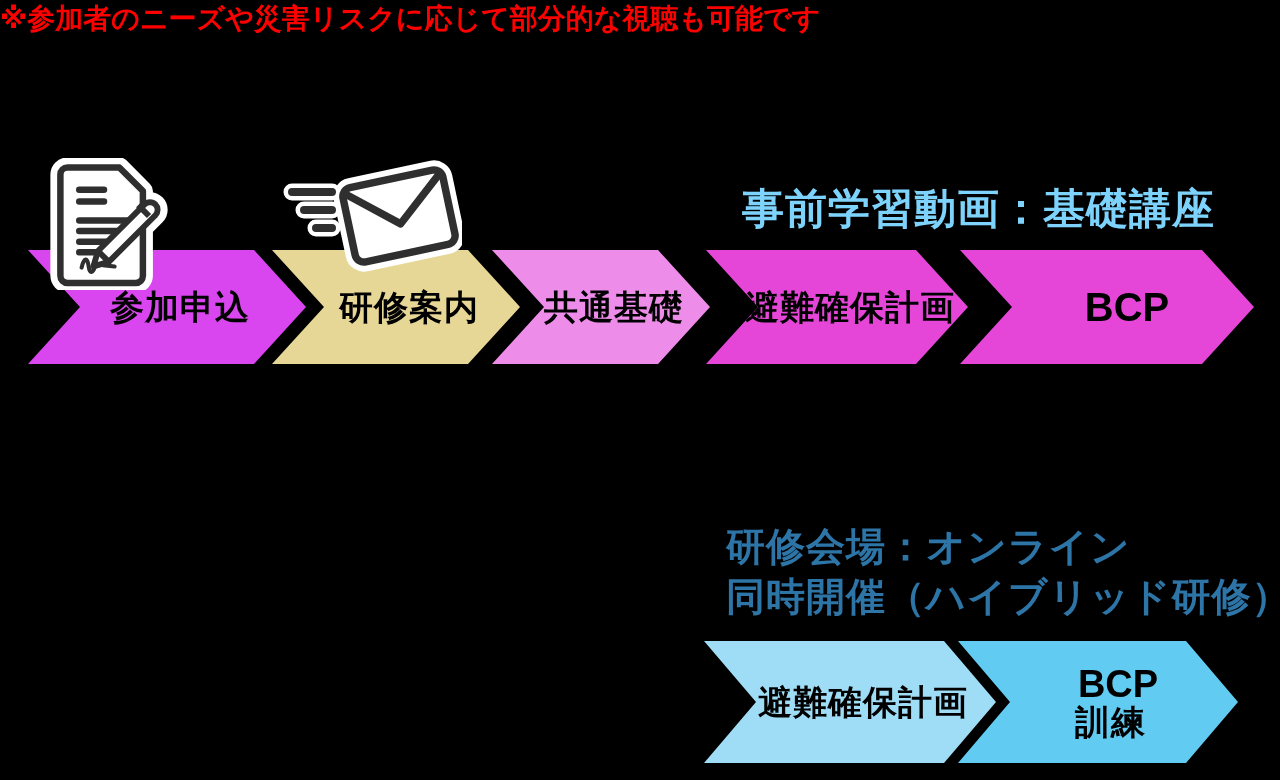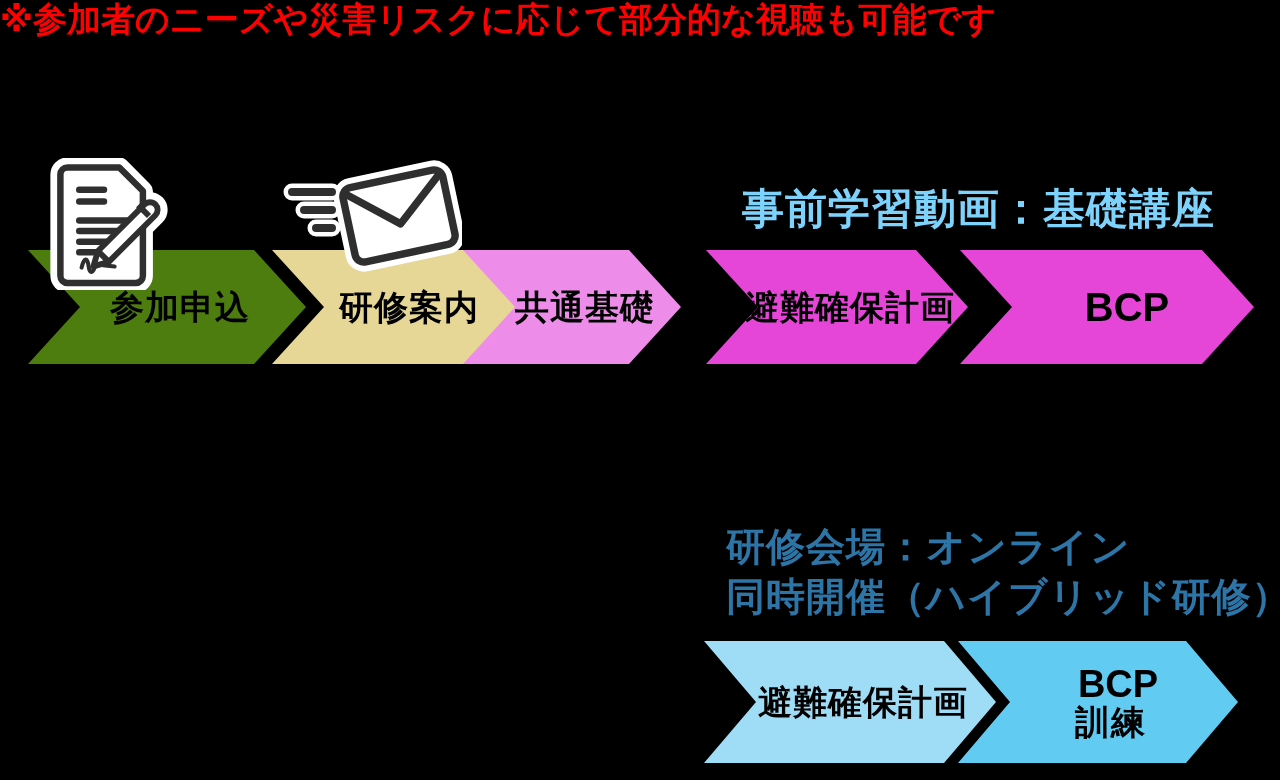--- a/index.html
+++ b/index.html
@@ -23,29 +23,29 @@
     white-space:nowrap;text-align:center;letter-spacing:1px;
   }
   .step-label.latin{font-size:40px;line-height:40px;letter-spacing:0;margin-left:14px;}
   .step-sublabel{
     color:#000;font-weight:900;font-size:23px;line-height:28px;
     white-space:nowrap;text-align:center;
   }
   .step-sublabel.big{font-size:34px;line-height:36px;letter-spacing:2px;text-align:center;}
   .s1{left:28px;width:278px;}
   .s2{left:272px;width:248px;}
-  .s3{left:463px;width:218px;}
+  .s3{left:492px;width:218px;}
   .s4{left:706px;width:262px;}
   .s5{left:960px;width:294px;}
   .b1{left:704px;width:292px;}
   .b2{left:958px;width:280px;}
   
   .heading{position:absolute;font-weight:900;white-space:nowrap;}
   #heading-top{left:742px;top:186px;font-size:42px;line-height:46px;letter-spacing:1px;}
-  #note{left:368px;top:416px;font-size:34px;line-height:38px;font-weight:900;white-space:nowrap;}
+  #note{left:368px;top:416px;font-size:28px;line-height:38px;font-weight:900;white-space:nowrap;}
   #heading-bottom{left:726px;top:522px;font-size:39px;line-height:50px;letter-spacing:1px;}
   
   .icon{position:absolute;z-index:5;}
   #doc-icon{left:38px;top:158px;width:132px;height:132px;}
   #mail-icon{left:278px;top:156px;width:184px;height:120px;}
   .icon svg{display:block;width:100%;height:100%;}
 </style>
 </head>
 <body>
 
@@ -86,21 +86,21 @@
       </g>
       <g stroke="currentColor" stroke-width="8" stroke-linecap="round">
         <path d="M14 36 H54 M26 54 H54 M38 72 H54"></path>
       </g>
     </svg>
   </div>
 
   <div class="heading" id="heading-top" style="color: #7dd3fc;">事前学習動画：基礎講座</div>
 
   <div class="flow-row flow-top">
-    <div class="step s1" style="background: #4d7c0f; align-items: center;">
+    <div class="step s1" style="background: #d946ef; align-items: center;">
       <span class="step-label">参加申込</span>
     </div>
     <div class="step s2" style="background: rgb(231, 215, 151);">
       <span class="step-label">研修案内</span>
     </div>
     <div class="step s3" style="background: rgb(238, 140, 233);">
       <span class="step-label">共通基礎</span>
     </div>
     <div class="step s4" style="background: rgb(229, 70, 216);">
       <span class="step-label">避難確保計画</span>

